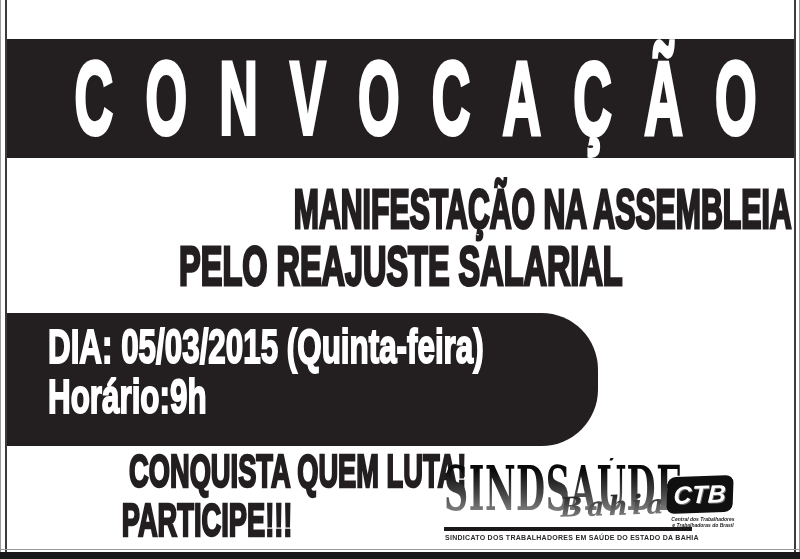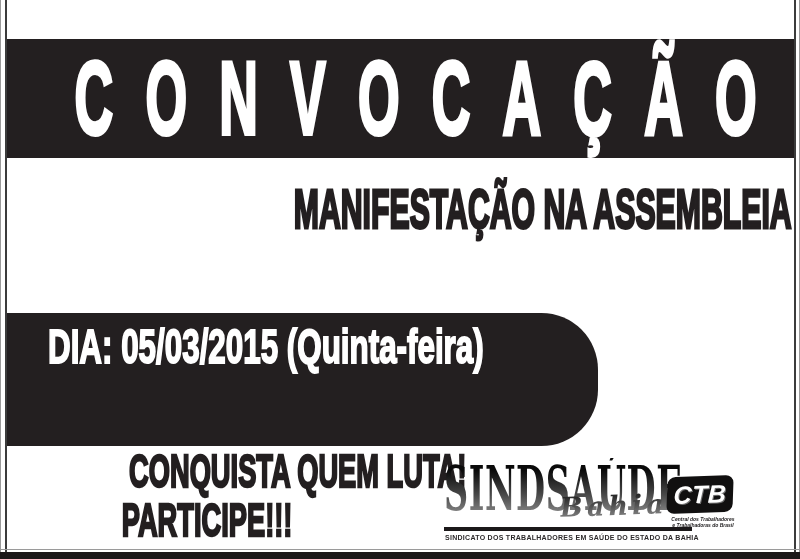--- a/index.html
+++ b/index.html
@@ -123,24 +123,30 @@
   <div class="abs frame-bottom-rule"></div>
   <div class="abs frame-bottom-bar"></div>
 
   <div class="abs banner">
     <span class="banner-title">CONVOCAÇÃO</span>
   </div>
 
   <div class="abs headline-line hl1">
     <span class="sq">MANIFESTAÇÃO NA ASSEMBLEIA LEGISLATIVA</span>
   </div>
+  <div class="abs headline-line hl2">
+    <span class="sq">PELO REAJUSTE SALARIAL</span>
+  </div>
 
   <div class="abs pill">
     <div class="pill-line pl1">
       <span class="sq">DIA: 05/03/2015 (Quinta-feira)</span>
+    </div>
+    <div class="pill-line pl2">
+      <span class="sq">Horário:9h</span>
     </div>
   </div>
 
   <div class="abs cta-line c1">
     <span class="sq">CONQUISTA QUEM LUTA!</span>
   </div>
   <div class="abs cta-line c2">
     <span class="sq">PARTICIPE!!!</span>
   </div>
 

